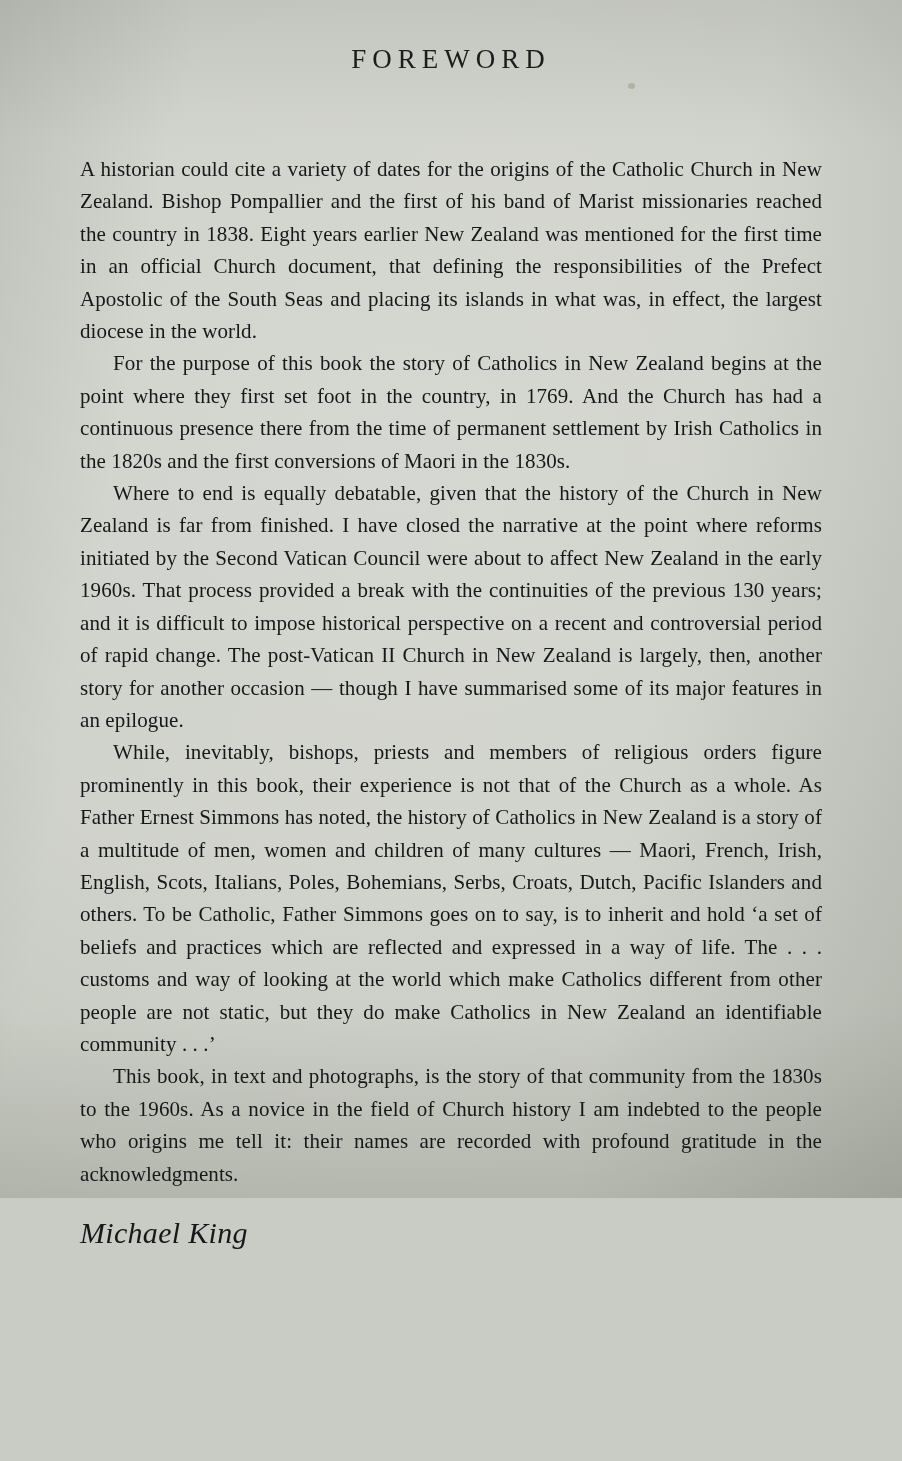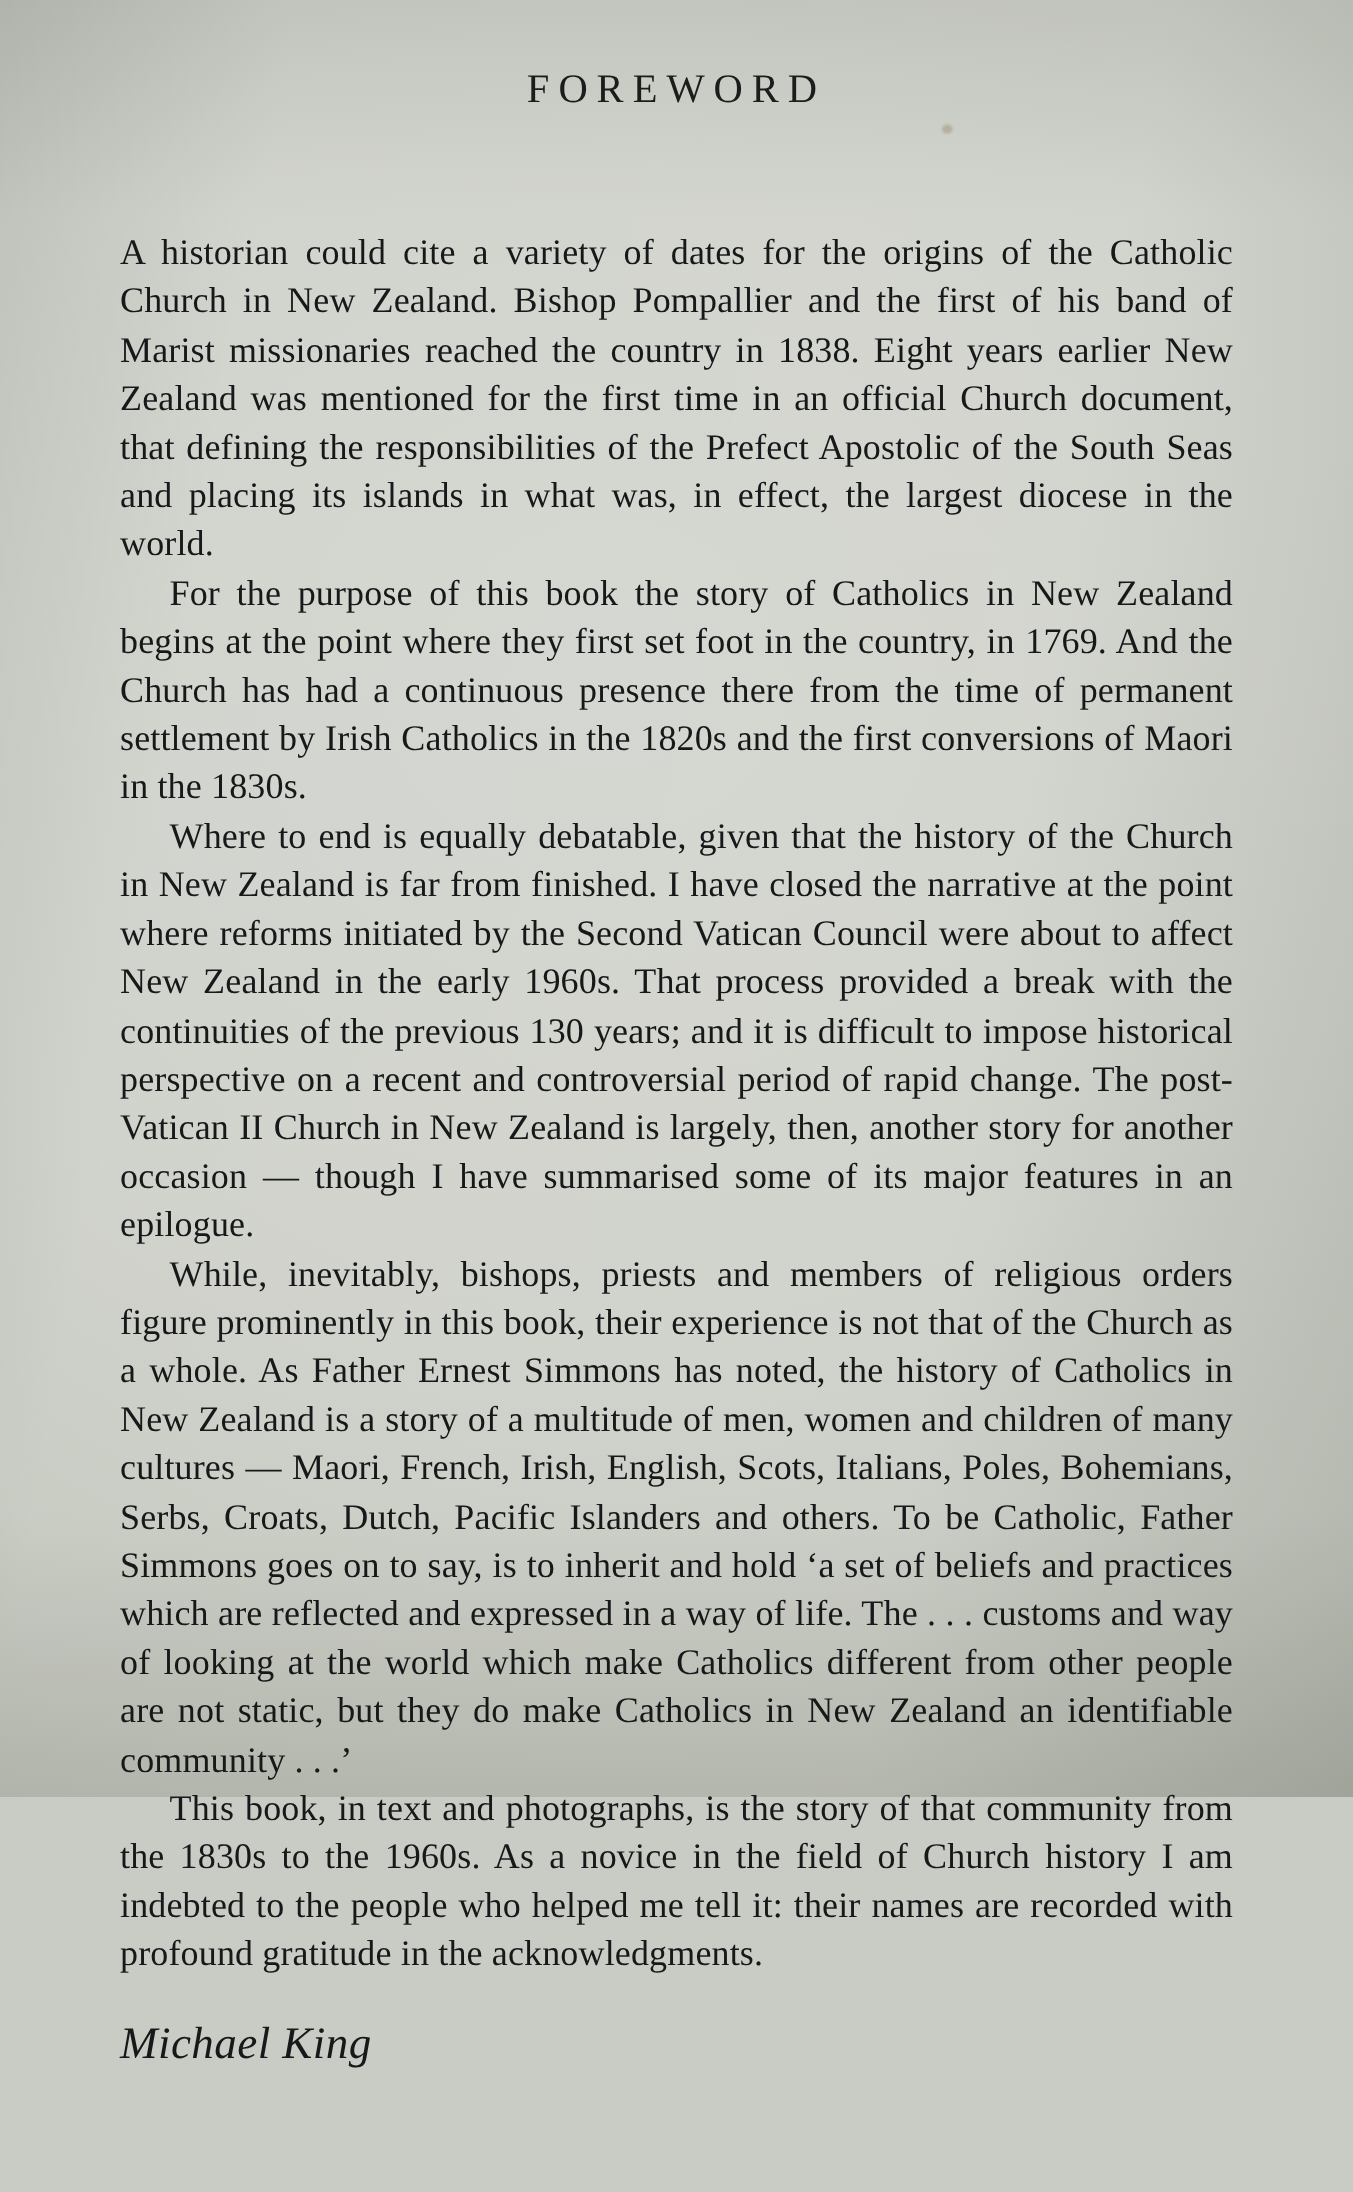--- a/index.html
+++ b/index.html
@@ -39,21 +39,21 @@
   .page-heading {
     text-align: center;
     font-size: 27px;
     letter-spacing: 6px;
     color: #1b1d1c;
     margin: 0 0 78px 0;
     font-weight: normal;
     font-family: "Liberation Serif", serif;
   }
   .body-text {
-    font-size: 24px;
+    font-size: 21px;
     line-height: 32.4px;
     color: #16181a;
     text-align: justify;
     text-justify: inter-word;
     letter-spacing: 0.1px;
   }
   .body-text p {
     margin: 0;
   }
   .body-text p.indent {
@@ -85,19 +85,19 @@
   <div class="speck"></div>
   <div class="content">
 
     <h1 class="page-heading">FOREWORD</h1>
 
     <div class="body-text">
       <p>A historian could cite a variety of dates for the origins of the Catholic Church in New Zealand. Bishop Pompallier and the first of his band of Marist missionaries reached the country in 1838. Eight years earlier New Zealand was mentioned for the first time in an official Church document, that defining the responsibilities of the Prefect Apostolic of the South Seas and placing its islands in what was, in effect, the largest diocese in the world.</p>
       <p class="indent">For the purpose of this book the story of Catholics in New Zealand begins at the point where they first set foot in the country, in 1769. And the Church has had a continuous presence there from the time of permanent settlement by Irish Catholics in the 1820s and the first conversions of Maori in the 1830s.</p>
       <p class="indent">Where to end is equally debatable, given that the history of the Church in New Zealand is far from finished. I have closed the narrative at the point where reforms initiated by the Second Vatican Council were about to affect New Zealand in the early 1960s. That process provided a break with the continuities of the previous 130 years; and it is difficult to impose historical perspective on a recent and controversial period of rapid change. The post-Vatican II Church in New Zealand is largely, then, another story for another occasion — though I have summarised some of its major features in an epilogue.</p>
       <p class="indent">While, inevitably, bishops, priests and members of religious orders figure prominently in this book, their experience is not that of the Church as a whole. As Father Ernest Simmons has noted, the history of Catholics in New Zealand is a story of a multitude of men, women and children of many cultures — Maori, French, Irish, English, Scots, Italians, Poles, Bohemians, Serbs, Croats, Dutch, Pacific Islanders and others. To be Catholic, Father Simmons goes on to say, is to inherit and hold ‘a set of beliefs and practices which are reflected and expressed in a way of life. The . . . customs and way of looking at the world which make Catholics different from other people are not static, but they do make Catholics in New Zealand an identifiable community . . .’</p>
-      <p class="indent">This book, in text and photographs, is the story of that community from the 1830s to the 1960s. As a novice in the field of Church history I am indebted to the people who helped me tell it: their names are recorded with profound gratitude in the acknowledgments.</p>
+      <p class="indent">This book, in text and photographs, is the story of that community from the 1830s to the 1960s. As a novice in the field of Church history I am indebted to the people who origins me tell it: their names are recorded with profound gratitude in the acknowledgments.</p>
     </div>
 
     <div class="signature">Michael King</div>
 
   </div>
 </div>
 
 </body></html>

